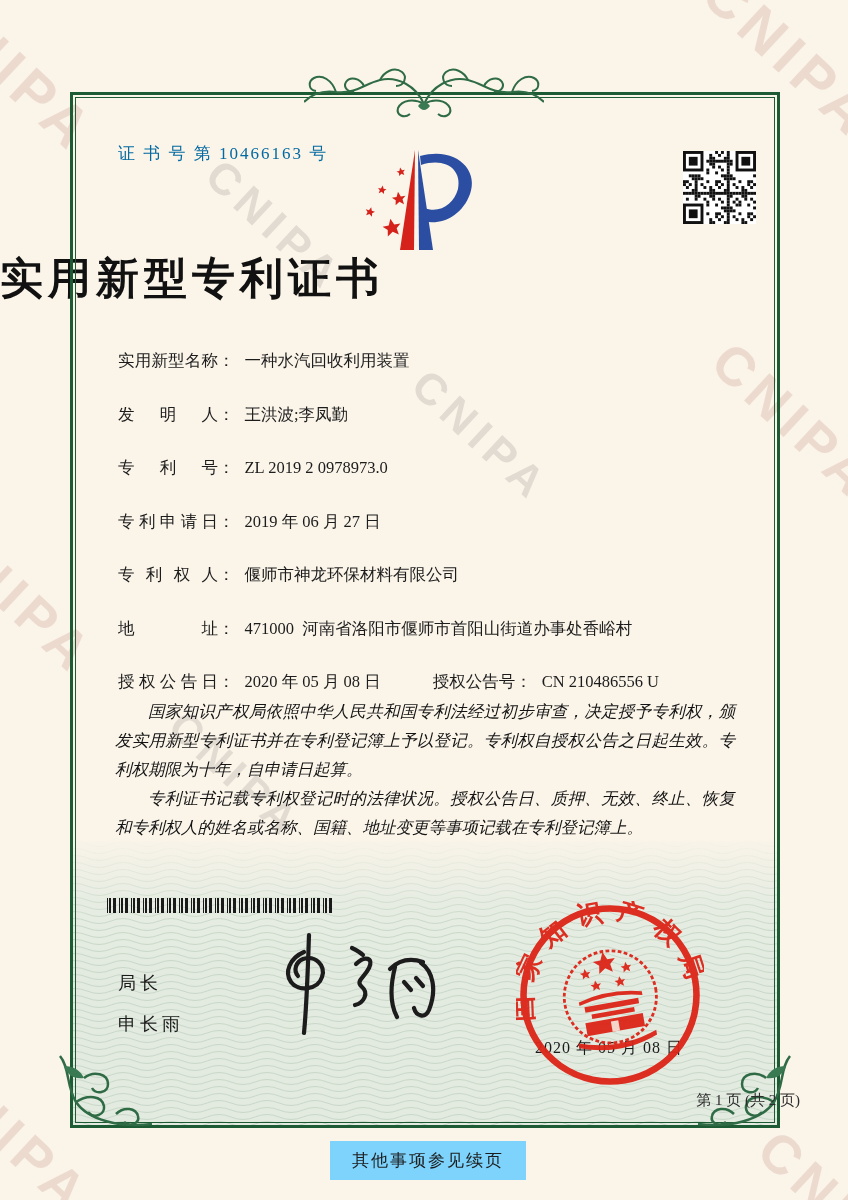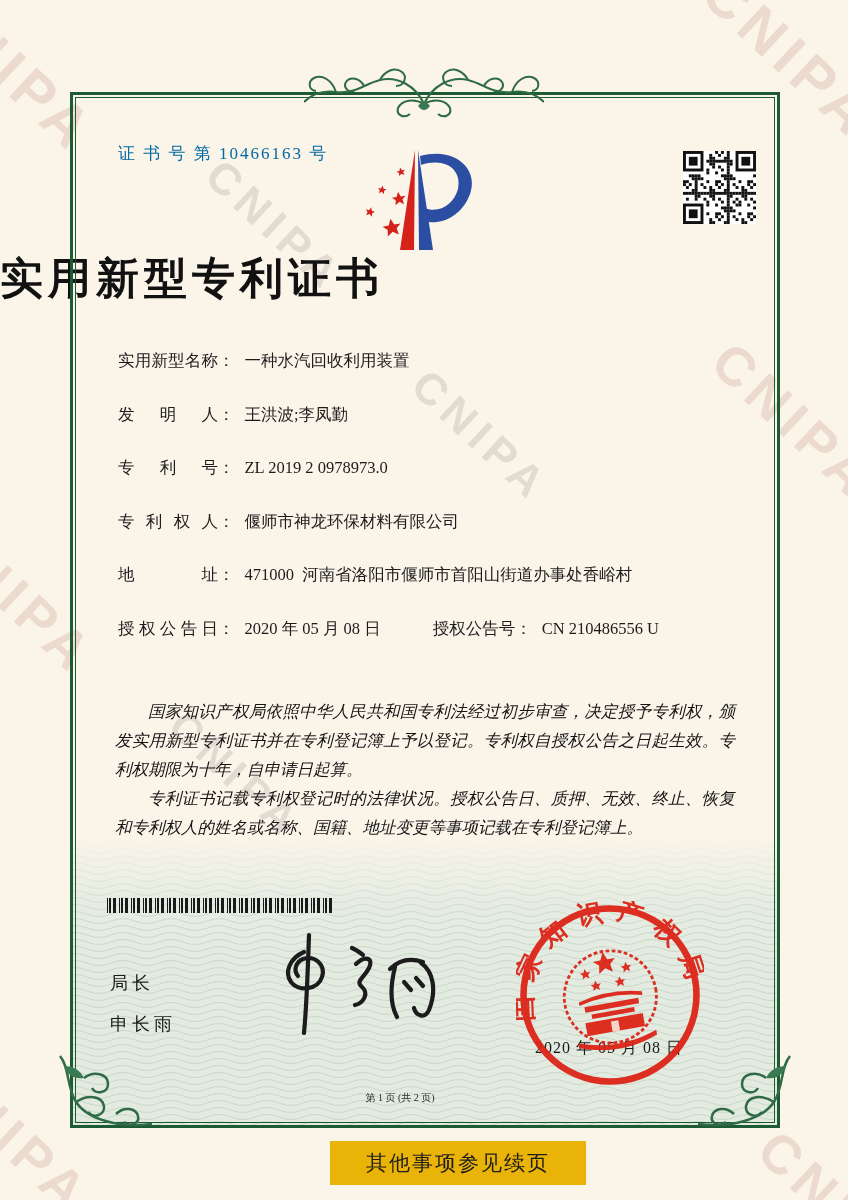--- a/index.html
+++ b/index.html
@@ -35,30 +35,30 @@
   .flabel{display:inline-block;width:100px;text-align:justify;text-align-last:justify;vertical-align:bottom;}
   .fcolon{display:inline-block;margin-right:10px;}
   .fvalue{white-space:pre;}
   .fsecond{margin-left:52px;}
 
   .paras{position:absolute;left:115px;top:697px;width:620px;font-size:16.5px;line-height:29px;
          color:#141414;text-align:justify;}
   .paras p{margin:0;text-indent:2em;font-style:italic;}
 
   .barcode{position:absolute;left:107px;top:898px;width:230px;height:15px;}
-  .officer{position:absolute;left:110px;top:971px;font-size:18px;color:#1a1a1a;letter-spacing:4px;}
+  .officer{position:absolute;left:118px;top:971px;font-size:18px;color:#1a1a1a;letter-spacing:4px;}
   .officer div{margin-bottom:17px;}
   .signature{position:absolute;left:252px;top:932px;}
 
   .sealdate{position:absolute;left:526px;top:1038px;width:166px;text-align:center;font-size:16px;
             letter-spacing:1px;color:#1b1b1b;z-index:3;white-space:pre;}
   .seal{position:absolute;left:516px;top:901px;z-index:4;opacity:0.95;}
 
-  .pagenum{position:absolute;left:0;top:1091px;width:800px;text-align:center;font-size:10px;color:#2c2c2c;z-index:6;}
-  .contnote{position:absolute;left:330px;top:1141px;background:#eab308;padding:8px 36px;font-size:21px;
+  .pagenum{position:absolute;left:0;top:1091px;width:800px;text-align:right;font-size:15px;color:#2c2c2c;z-index:6;}
+  .contnote{position:absolute;left:330px;top:1141px;background:#7dd3fc;padding:8px 22px;font-size:17px;
             color:#1d1d1d;letter-spacing:2px;z-index:2;}
 </style>
 </head>
 <body>
 
 <div class="page">
 
   <div id="wm-layer">
       <div class="wm pink" style="left: -45px; top: -28px; font-size: 58px; transform: rotate(43deg);">CNIPA</div>
       <div class="wm pink" style="left: 735px; top: -42px; font-size: 58px; transform: rotate(43deg);">CNIPA</div>
@@ -364,20 +364,21 @@
       <rect x="1" y="19" width="5" height="5" fill="#fff"></rect>
       <rect x="2" y="20" width="3" height="3" fill="#111"></rect>
     </svg>
 
   <h1 class="title">实用新型专利证书</h1>
 
   <div class="fields" id="fields">
       <div class="frow"><span class="flabel">实用新型名称</span><span class="fcolon">：</span><span class="fvalue">一种水汽回收利用装置</span></div>
       <div class="frow"><span class="flabel">发明人</span><span class="fcolon">：</span><span class="fvalue">王洪波;李凤勤</span></div>
       <div class="frow"><span class="flabel">专利号</span><span class="fcolon">：</span><span class="fvalue">ZL 2019 2 0978973.0</span></div>
+      <div class="frow"><span class="flabel">专利申请日</span><span class="fcolon">：</span><span class="fvalue">2019 年 06 月 27 日</span></div>
       <div class="frow"><span class="flabel">专利权人</span><span class="fcolon">：</span><span class="fvalue">偃师市神龙环保材料有限公司</span></div>
       <div class="frow"><span class="flabel">地址</span><span class="fcolon">：</span><span class="fvalue">471000  河南省洛阳市偃师市首阳山街道办事处香峪村</span></div>
       <div class="frow"><span class="flabel">授权公告日</span><span class="fcolon">：</span><span class="fvalue">2020 年 05 月 08 日</span><span class="flabel fsecond" style="width: auto;">授权公告号</span><span class="fcolon">：</span><span class="fvalue">CN 210486556 U</span></div>
     </div>
 
   <div class="paras" id="paras">
       <p>国家知识产权局依照中华人民共和国专利法经过初步审查，决定授予专利权，颁发实用新型专利证书并在专利登记簿上予以登记。专利权自授权公告之日起生效。专利权期限为十年，自申请日起算。</p>
       <p>专利证书记载专利权登记时的法律状况。授权公告日、质押、无效、终止、恢复和专利权人的姓名或名称、国籍、地址变更等事项记载在专利登记簿上。</p>
     </div>
 

